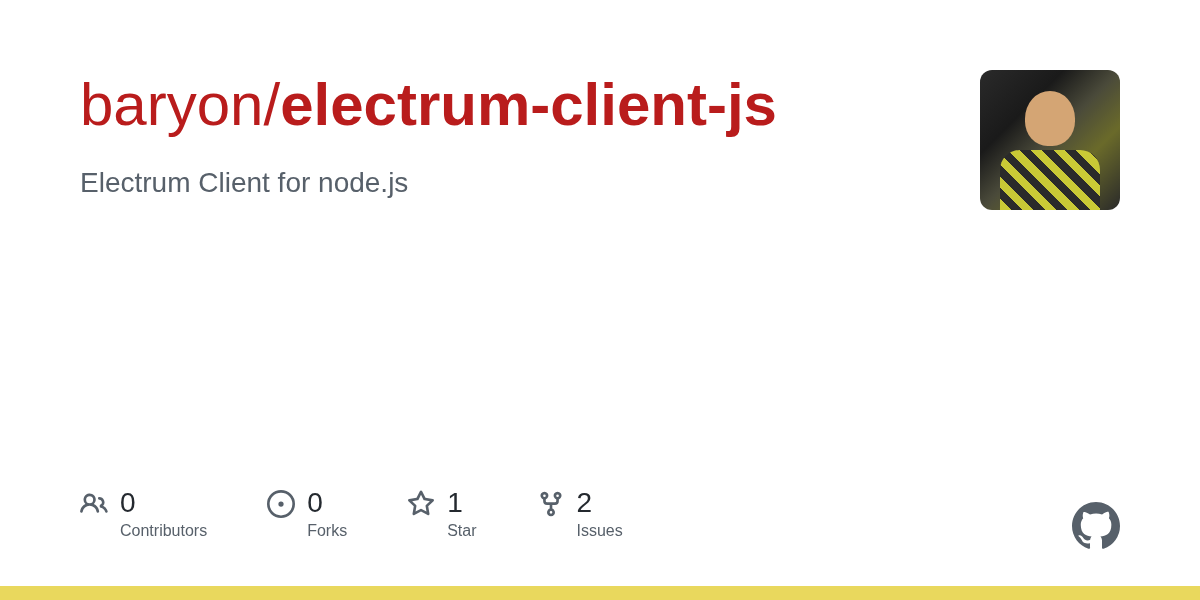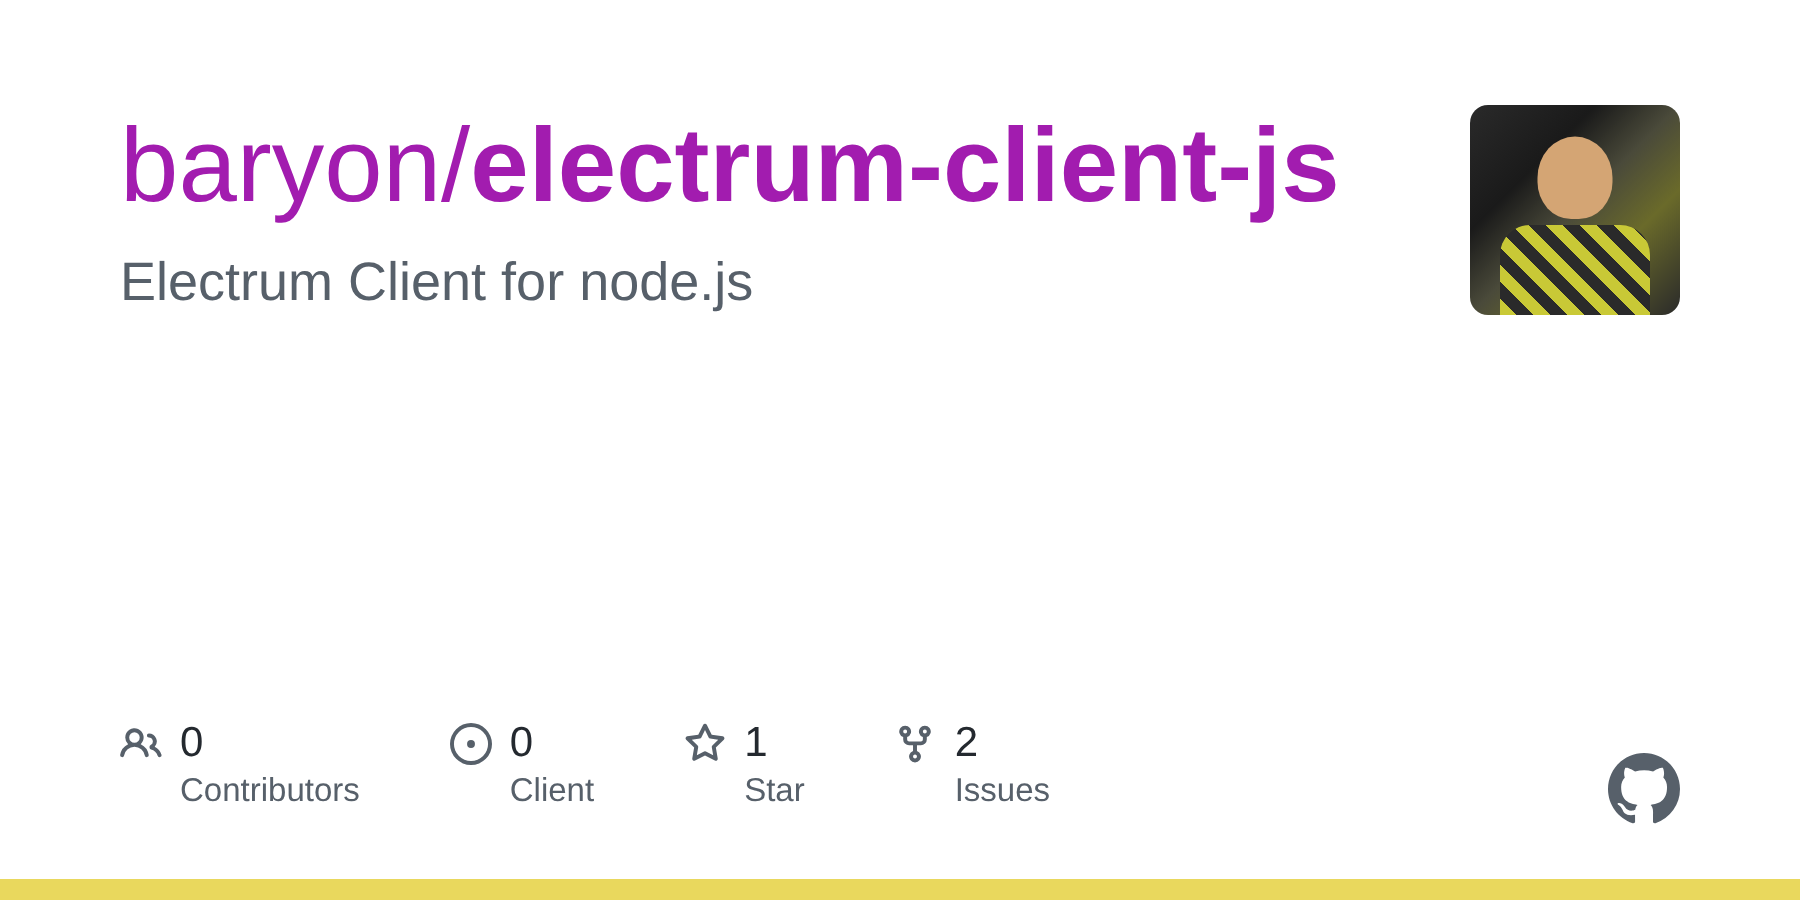--- a/index.html
+++ b/index.html
@@ -19,35 +19,35 @@
       padding: 70px 80px 0 80px;
       display: flex;
       justify-content: space-between;
       align-items: flex-start;
     }
     .left-content {
       flex: 1;
       max-width: 820px;
     }
     .repo-title {
-      font-size: 70px;
+      font-size: 60px;
       line-height: 1.15;
-      color: #a21caf;
-      font-weight: 400;
-      margin-bottom: 16px;
+      color: #b91c1c;
+      font-weight: 400;
+      margin-bottom: 28px;
       word-break: break-word;
     }
     .repo-owner {
       font-weight: 400;
     }
     .repo-name {
       font-weight: 600;
     }
     .repo-description {
-      font-size: 36px;
+      font-size: 28px;
       color: #57606a;
       font-weight: 400;
     }
     .avatar {
       width: 140px;
       height: 140px;
       border-radius: 12px;
       background: linear-gradient(135deg, #2a2a2a 0%, #1a1a1a 30%, #4a4a3a 50%, #6a6a2a 70%, #2a2a2a 100%);
       flex-shrink: 0;
       position: relative;
@@ -103,21 +103,21 @@
       display: flex;
       flex-direction: column;
     }
     .stat-count {
       font-size: 28px;
       color: #24292f;
       font-weight: 400;
       line-height: 1.2;
     }
     .stat-label {
-      font-size: 22px;
+      font-size: 16px;
       color: #57606a;
       font-weight: 400;
       margin-top: 2px;
     }
     .github-logo {
       position: absolute;
       bottom: 50px;
       right: 80px;
       width: 48px;
       height: 48px;
@@ -164,21 +164,21 @@
 
   <div class="stat-item">
     <div class="stat-icon">
       <svg viewBox="0 0 16 16">
           <path d="M8 9.5a1.5 1.5 0 100-3 1.5 1.5 0 000 3z"></path>
           <path fill-rule="evenodd" d="M8 0a8 8 0 100 16A8 8 0 008 0zM1.5 8a6.5 6.5 0 1113 0 6.5 6.5 0 01-13 0z"></path>
         </svg>
     </div>
     <div class="stat-text">
       <span class="stat-count">0</span>
-      <span class="stat-label">Client</span>
+      <span class="stat-label">Forks</span>
     </div>
   </div>
 
   <div class="stat-item">
     <div class="stat-icon">
       <svg viewBox="0 0 16 16">
           <path fill-rule="evenodd" d="M8 .25a.75.75 0 01.673.418l1.882 3.815 4.21.612a.75.75 0 01.416 1.279l-3.046 2.97.719 4.192a.75.75 0 01-1.088.791L8 12.347l-3.766 1.98a.75.75 0 01-1.088-.79l.72-4.194L.818 6.374a.75.75 0 01.416-1.28l4.21-.611L7.327.668A.75.75 0 018 .25zm0 2.445L6.615 5.5a.75.75 0 01-.564.41l-3.097.45 2.24 2.184a.75.75 0 01.216.664l-.528 3.084 2.769-1.456a.75.75 0 01.698 0l2.77 1.456-.53-3.084a.75.75 0 01.216-.664l2.24-2.183-3.096-.45a.75.75 0 01-.564-.41L8 2.694v.001z"></path>
         </svg>
     </div>
     <div class="stat-text">

